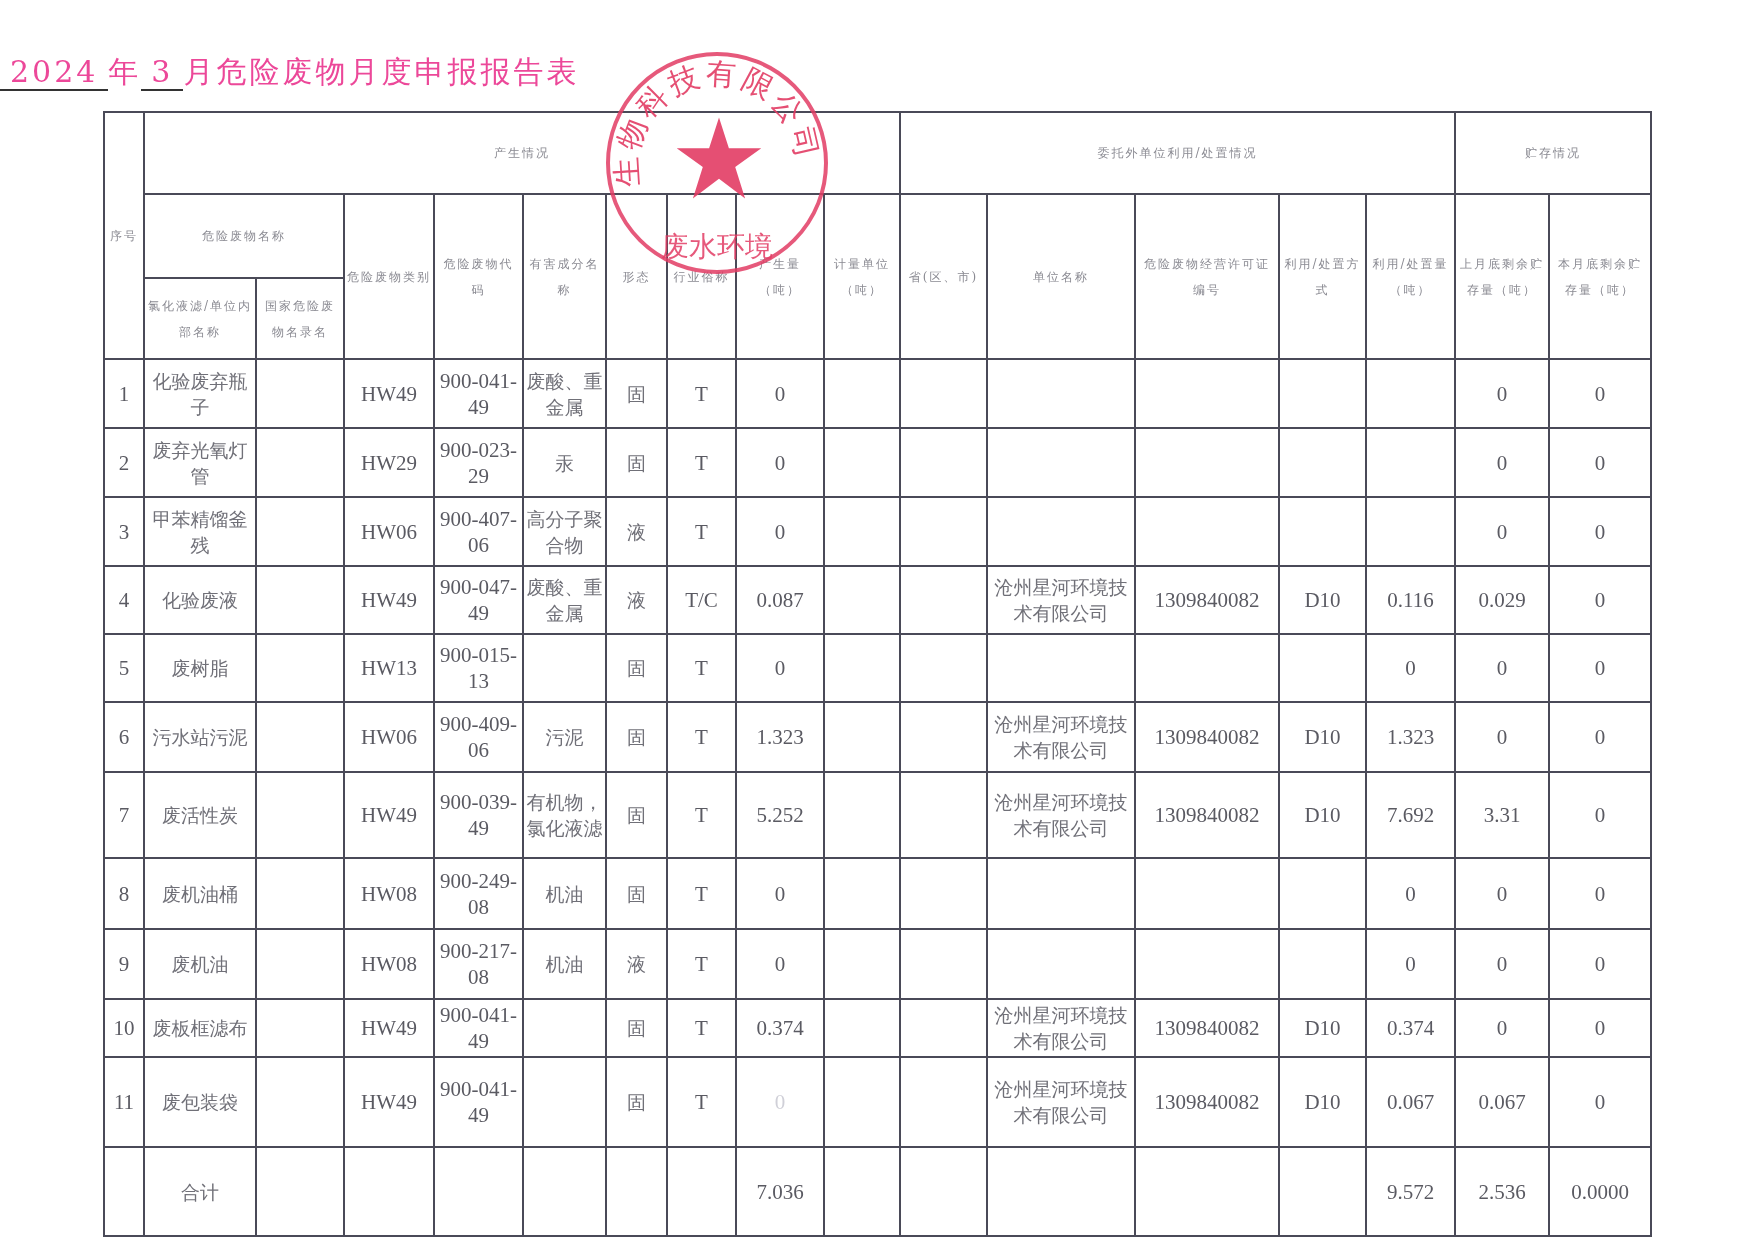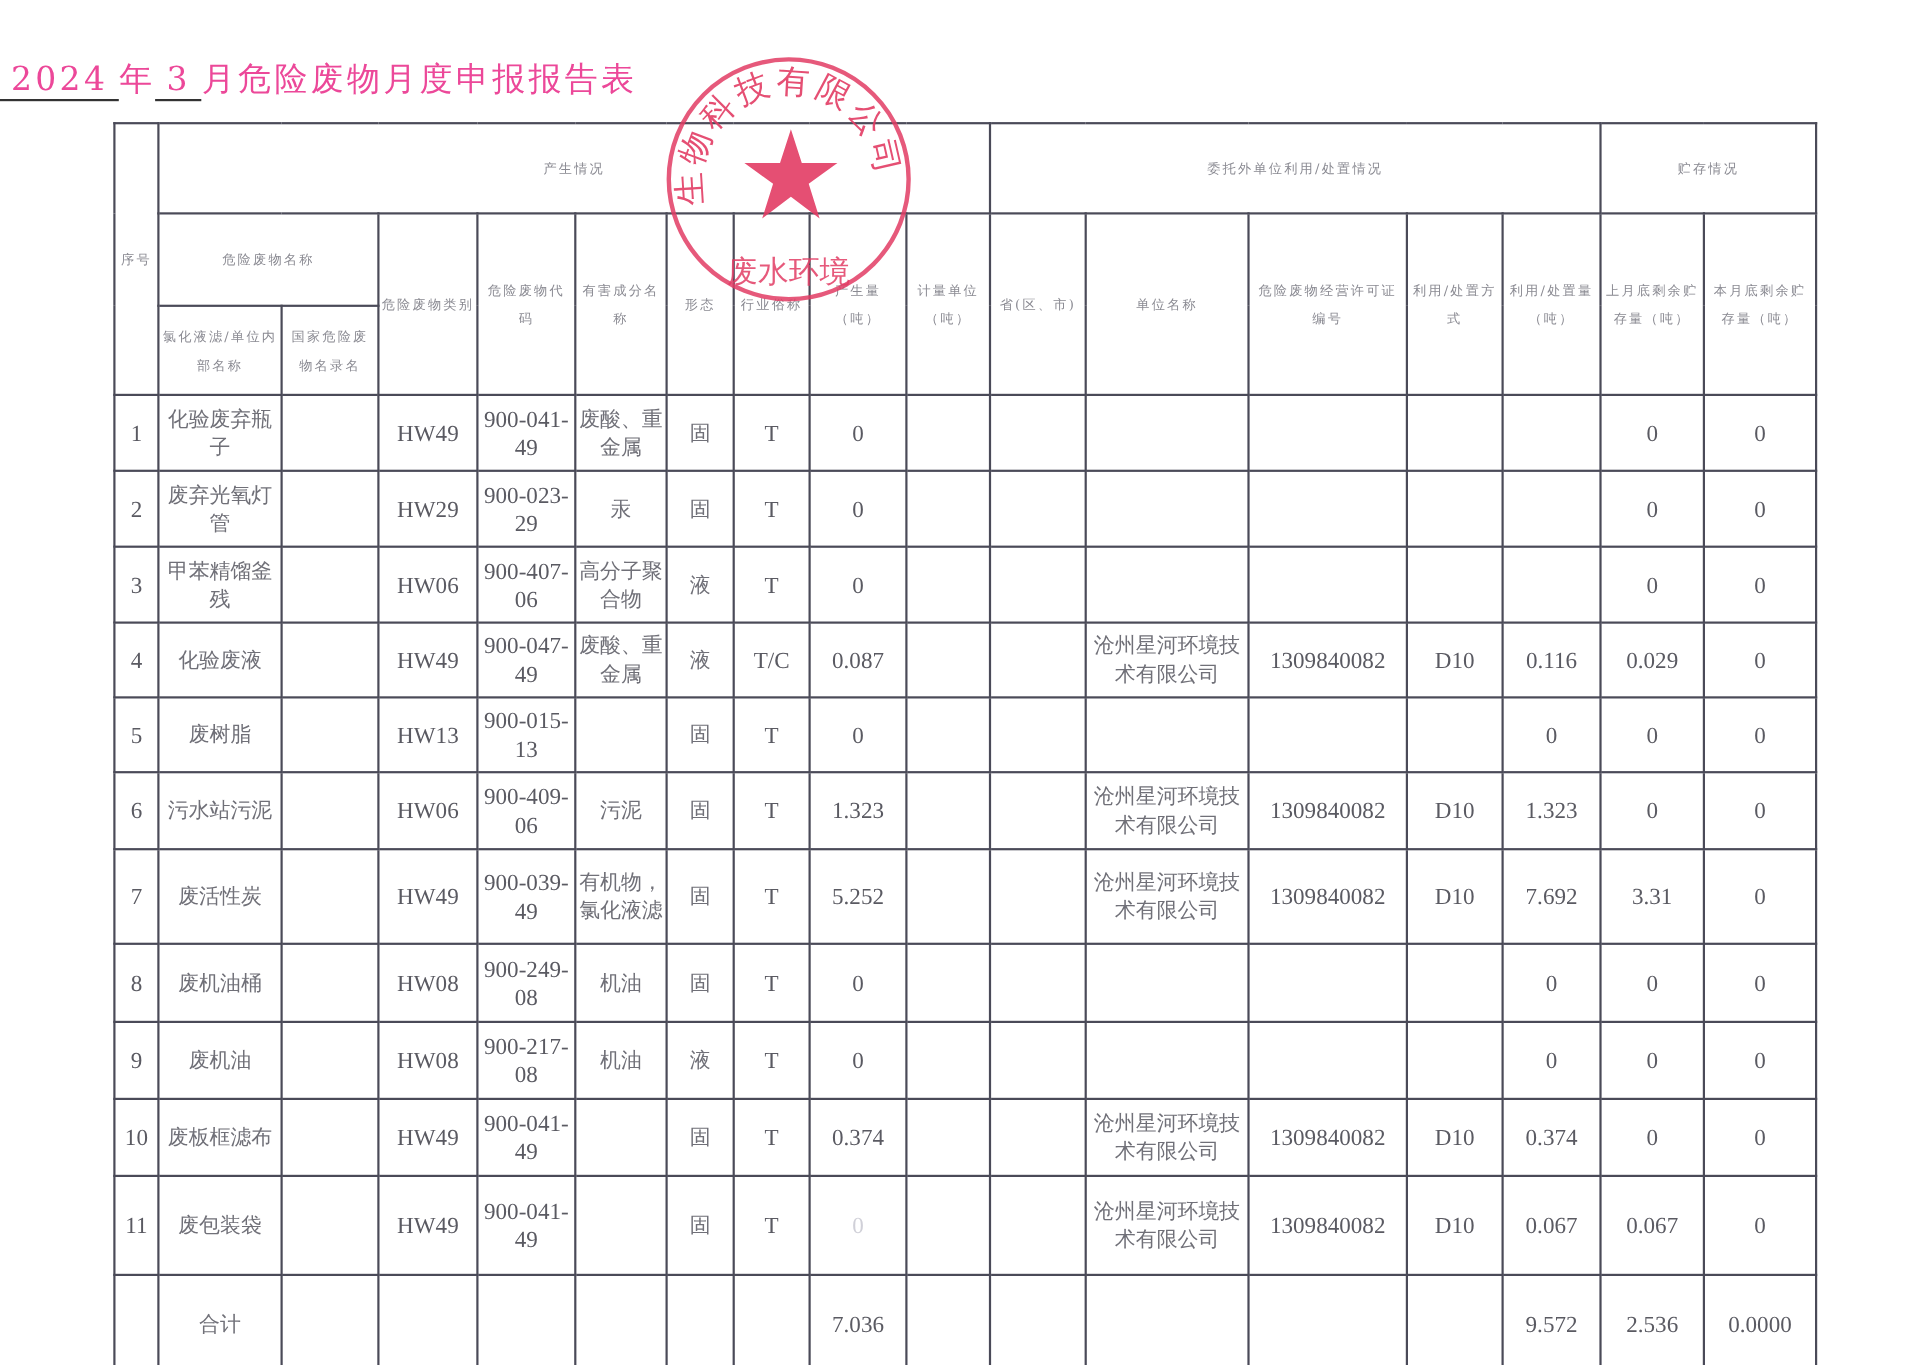--- a/index.html
+++ b/index.html
@@ -243,21 +243,21 @@
         <td class="num">0</td>
         <td></td>
         <td></td>
         <td></td>
         <td class="num"></td>
         <td class="num"></td>
         <td class="num">0</td>
         <td class="num">0</td>
         <td class="num">0</td>
       </tr>
-      <tr style="height: 70px; margin-top: 48px;">
+      <tr style="height: 58px; margin-top: 48px;">
         <td class="num">10</td>
         <td>废板框滤布</td>
         <td></td>
         <td class="num">HW49</td>
         <td class="num">900-041-49</td>
         <td></td>
         <td>固</td>
         <td class="num">T</td>
         <td class="num">0.374</td>
         <td></td>

